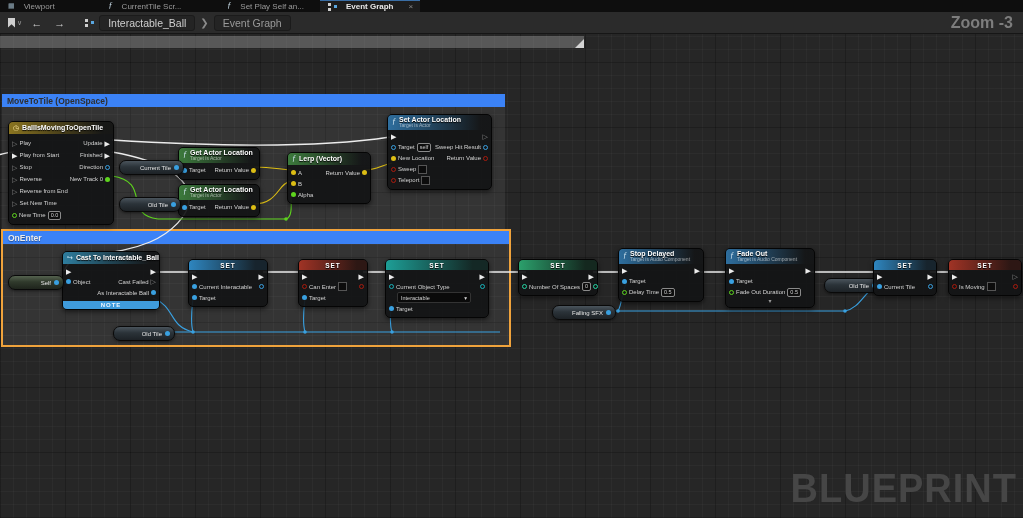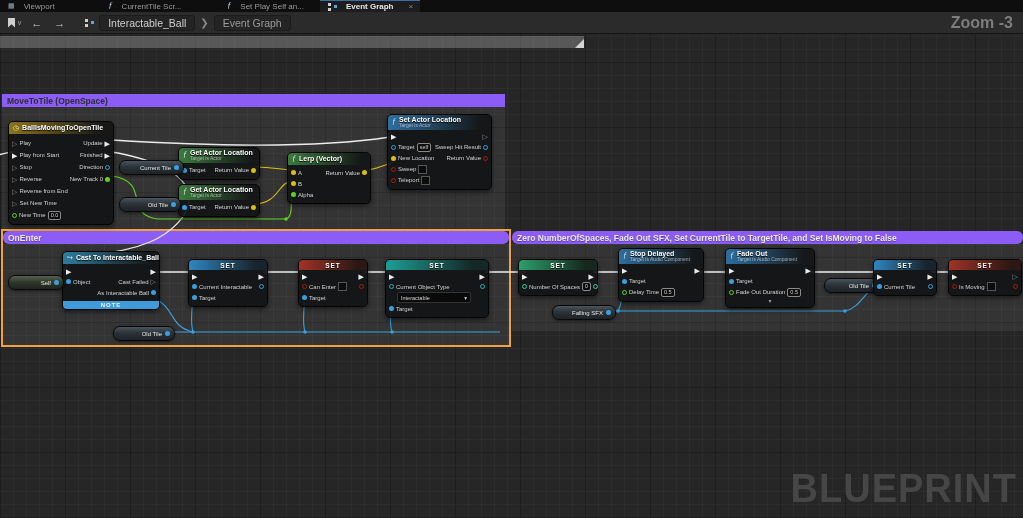--- a/index.html
+++ b/index.html
@@ -33,24 +33,24 @@
   .pill{background:#242424;border:1px solid #1b1b1b;border-radius:3px;padding:1px 8px;color:#cfcfcf;}
   .pill.dim{color:#9a9a9a;}
   .crumb-sep{color:#8a8a8a;font-size:10px;}
   .zoomlabel{margin-left:auto;margin-right:10px;font-size:16px;color:#7d7d7d;font-weight:bold;}
   .tabstub{position:absolute;left:641px;top:0;width:52px;height:18px;background:#141414;border:1px solid #060606;border-top:none;border-radius:0 0 6px 6px;z-index:38;}
   
   .topstrip{position:absolute;left:0;top:36px;width:584px;height:12px;background:rgba(170,170,170,.38);z-index:2;}
   .topstrip .handle{position:absolute;right:0;bottom:0;width:0;height:0;border-left:9px solid transparent;border-bottom:9px solid rgba(235,235,235,.85);}
   
   .comment{position:absolute;z-index:1;}
-  .comment .chdr{height:13px;background:#8b5cf6;display:flex;align-items:center;padding:0 5px;font-size:8.5px;font-weight:bold;white-space:nowrap;overflow:hidden;}
+  .comment .chdr{height:13px;background:#3b82f6;display:flex;align-items:center;padding:0 5px;font-size:8.5px;font-weight:bold;white-space:nowrap;overflow:hidden;}
   .comment .cbody{background:rgba(255,255,255,.065);width:100%;}
   .comment.sel{outline:2px solid #f0a33c;outline-offset:0;}
-  .cdark{color:#2e2e2e;} .clight{color:#ececec;text-shadow:0 1px 1px rgba(0,0,0,.4);border-radius:6px;}
+  .cdark{color:#2e2e2e;} .clight{color:#ececec;text-shadow:0 1px 1px rgba(0,0,0,.4);}
   
   svg.wires{position:absolute;inset:0;z-index:5;pointer-events:none;}
   
   .node{position:absolute;z-index:10;background:rgba(19,20,21,.93);border:1px solid #050505;border-radius:5px;box-shadow:0 2px 5px rgba(0,0,0,.55);color:#d6d6d6;font-size:6px;}
   .hdr{display:flex;align-items:center;gap:3px;padding:1px 4px;border-radius:4px 4px 0 0;min-height:10px;white-space:nowrap;overflow:hidden;}
   .hdr .ht{line-height:1.05;}
   .hdr .t{font-size:7px;font-weight:bold;color:#fff;text-shadow:0 1px 1px #000;display:block;}
   .hdr .sub{font-size:5px;color:rgba(255,255,255,.55);display:block;}
   .fnico{font-style:italic;font-family:"Liberation Serif",serif;color:#cfe3ef;font-size:8px;line-height:1;}
   .h-blue{background:linear-gradient(90deg,#2e6e9e 0%,rgba(25,28,30,.15) 90%);}
@@ -100,26 +100,20 @@
         <span>MoveToTile (OpenSpace)</span>
       </div>
     <div class="cbody" style="height:123px;"></div>
   </div>
   <div class="comment sel" style="left:3px;top:231px;width:506px;height:114px;">
     <div class="chdr clight">
         <span>OnEnter</span>
       </div>
     <div class="cbody" style="height:101px;"></div>
   </div>
-  <div class="comment" style="left:512px;top:231px;width:511px;height:100px;">
-    <div class="chdr clight">
-        <span>Zero NumberOfSpaces, Fade Out SFX, Set CurrentTile to TargetTile, and Set IsMoving to False</span>
-      </div>
-    <div class="cbody" style="height:87px;"></div>
-  </div>
 
   <svg class="wires" width="1023" height="518">
 
     <path d="M-2,155 C6,153 8,152 14,152" stroke="#ececec" stroke-width="1.3" fill="none"></path>
     <path d="M112,140 C240,148 332,146 390,137" stroke="#ececec" stroke-width="1.3" fill="none"></path>
     <path d="M112,152 C225,172 192,224 150,242 C104,261 74,247 64,271" stroke="#ececec" stroke-width="1.3" fill="none"></path>
     <path d="M155,272 L196,272 M263,272 L304,272 M363,272 L392,272 M486,272 L526,272 M593,272 L624,272 M697,272 L732,272 M808,272 L880,272 M930,272 L955,272" stroke="#ececec" stroke-width="1.3" fill="none"></path>
 
     <path d="M52,282 C60,282 64,284 72,284" stroke="#39a0e0" stroke-width="1.1" fill="none"></path>
     <path d="M153,298 C176,307 168,326 193,332" stroke="#39a0e0" stroke-width="1.1" fill="none"></path>

